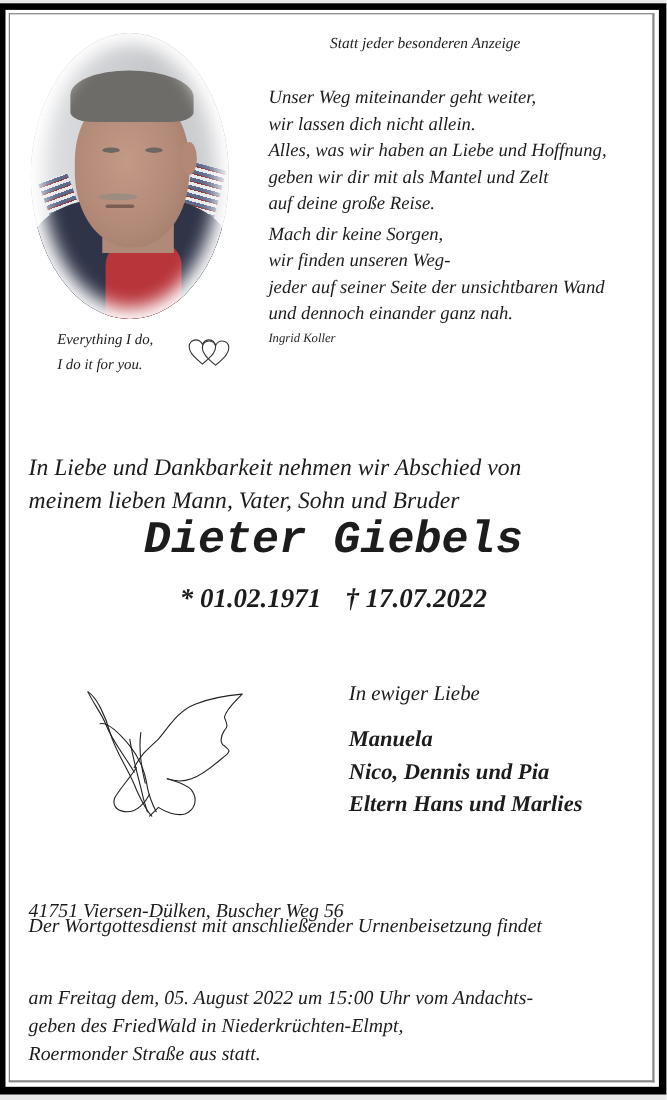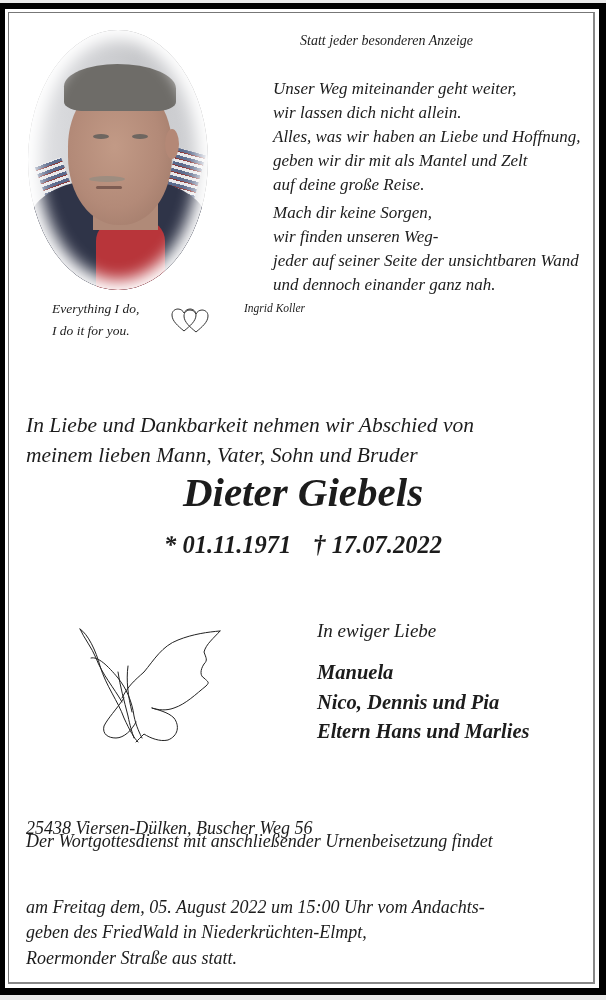--- a/index.html
+++ b/index.html
@@ -44,25 +44,25 @@
   .photo .eye { position:absolute; top:40%; width:16px; height:5px; background:#6e6660; border-radius:50%; }
   .photo .mouth { position:absolute; left:38%; top:60%; width:26px; height:3px; background:#7d5c52; border-radius:2px; }
   .photo .mustache { position:absolute; left:34%; top:56%; width:36px; height:6px; background:#9d8d80; border-radius:50%; }
   .photo .vignette { position:absolute; inset:0; border-radius:50%;
     box-shadow: inset 0 0 16px 10px #ffffff; }
 
   .hearts { position:absolute; left:170px; top:306px; width:40px; height:28px; }
   .butterfly { position:absolute; left:78px; top:626px; width:146px; height:118px; }
 
   .heading { font-size: 14px; left: 300px; top: 34px; }
-  .poem { font-size: 17px; left: 244px; margin-left: 29px; }
+  .poem { font-size: 17px; left: 244px; }
   .author { font-size: 11.5px; left: 244px; top: 303px; }
   .motto { font-size: 13.5px; left: 52px; }
   .intro { font-size: 21.5px; left: 26px; margin-top: 42px; }
-  .name { font-size: 41px; font-weight: bold; left: 0; width: 606px; text-align: center; top: 472px; }
+  .name { font-size: 41px; font-weight: bold; left: 0; width: 606px; text-align: center; top: 472px; font-family: Liberation Mono, monospace; }
   .dates { font-size: 24.5px; font-weight: bold; left: 0; width: 606px; text-align: center; top: 533px; word-spacing: 0; }
   .dates span { display: inline-block; }
   .dates .gap { width: 22px; }
   .ewig { font-size: 19px; left: 317px; top: 621px; }
   .fam { font-size: 20.5px; font-weight: bold; left: 317px; }
   .addr { font-size: 18px; left: 26px; top: 819px; }
   .svc { font-size: 18px; left: 26px; }
 </style>
 </head>
 <body>
@@ -109,21 +109,21 @@
   <path d="M14 25 C8 20 2 15 2 9 C2 5 5 3 8 3 C11 3 13 5 14 7 C15 5 17 3 20 3 C23 3 26 5 26 9 C26 15 20 20 14 25 Z" fill="none" stroke="#333" stroke-width="1"></path>
   <path d="M26 26 C20 21 14 16 14 10 C14 6 17 4 20 4 C23 4 25 6 26 8 C27 6 29 4 32 4 C35 4 38 6 38 10 C38 16 32 21 26 26 Z" fill="none" stroke="#333" stroke-width="1"></path>
 </svg>
 
 <div class="t intro" style="top:373px">In Liebe und Dankbarkeit nehmen wir Abschied von</div>
 <div class="t intro" style="top:403px">meinem lieben Mann, Vater, Sohn und Bruder</div>
 
 <div class="t name">Dieter Giebels</div>
 
 <div class="t dates">
-  <span>* 01.11.1971</span><span class="gap"></span><span>† 17.07.2022</span>
+  <span>* 01.02.1971</span><span class="gap"></span><span>† 17.07.2022</span>
 </div>
 
 <svg class="butterfly" viewBox="0 0 146 118">
   <g fill="none" stroke="#222" stroke-width="1" stroke-linecap="round">
     <path d="M2 3 C10 8 18 25 22 40 C28 60 40 75 46 92 C52 105 56 112 60 116"></path>
     <path d="M2 3 C6 12 14 22 18 32 C24 48 36 62 44 76"></path>
     <path d="M13 32 C20 30 30 40 40 52 C48 62 54 75 56 90 C58 100 62 108 64 112"></path>
     <path d="M44 72 C50 60 56 55 66 46 C76 34 84 20 100 14 C115 8 130 6 142 5"></path>
     <path d="M142 5 C136 12 128 18 126 26 C128 32 130 34 126 38 C122 44 122 50 126 52 C130 56 132 56 128 60 C118 68 108 78 96 82 C88 85 80 84 74 82"></path>
     <path d="M74 82 C80 84 90 86 96 92 C102 100 100 110 90 114 C82 116 72 112 66 108 C62 112 60 114 58 116"></path>
@@ -131,18 +131,18 @@
     <path d="M40 46 C42 60 46 74 50 90 C52 100 54 106 56 112"></path>
     <path d="M50 40 C48 55 50 70 54 86"></path>
   </g>
 </svg>
 
 <div class="t ewig">In ewiger Liebe</div>
 <div class="t fam" style="top:662px">Manuela</div>
 <div class="t fam" style="top:692px">Nico, Dennis und Pia</div>
 <div class="t fam" style="top:721px">Eltern Hans und Marlies</div>
 
-<div class="t addr">25438 Viersen-Dülken, Buscher Weg 56</div>
+<div class="t addr">41751 Viersen-Dülken, Buscher Weg 56</div>
 
 <div class="t svc" style="top:832px">Der Wortgottesdienst mit anschließender Urnenbeisetzung findet</div>
 <div class="t svc" style="top:898px">am Freitag dem, 05. August 2022 um 15:00 Uhr vom Andachts-</div>
 <div class="t svc" style="top:923px">geben des FriedWald in Niederkrüchten-Elmpt,</div>
 <div class="t svc" style="top:949px">Roermonder Straße aus statt.</div>
 
 </body></html>

